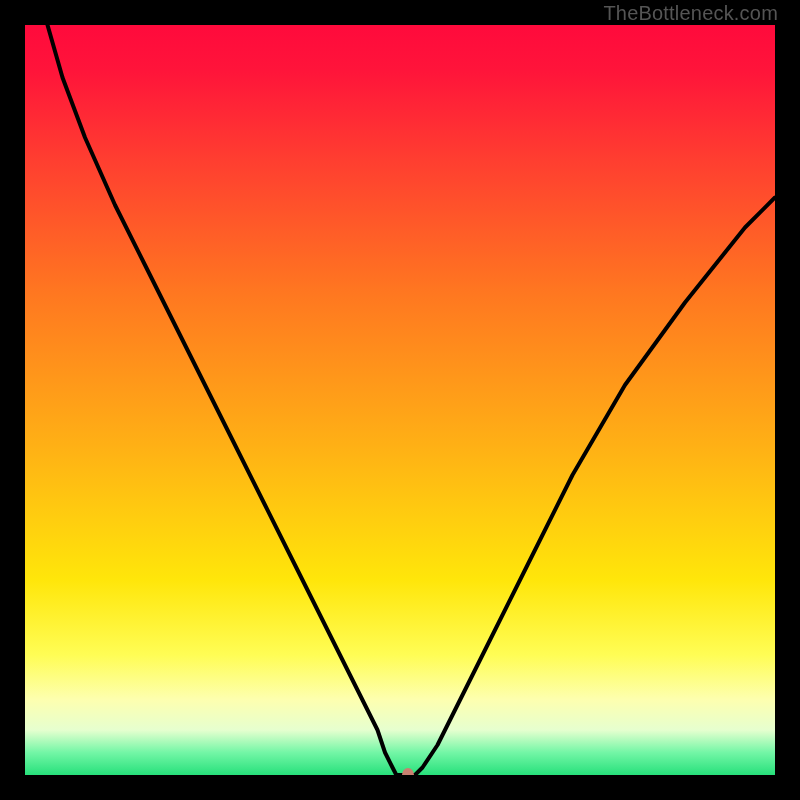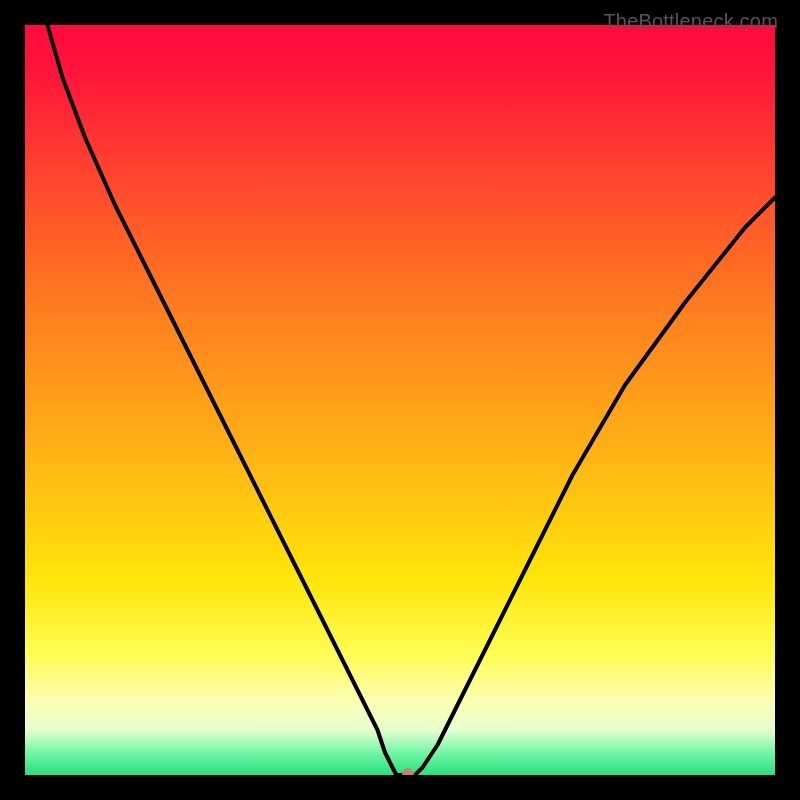--- a/index.html
+++ b/index.html
@@ -14,21 +14,21 @@
   .frame {
     position: absolute;
     top: 0;
     left: 0;
     width: 800px;
     height: 800px;
     background: #000;
   }
   .watermark {
     position: absolute;
-    top: 10px;
+    top: 2px;
     right: 22px;
     color: #555;
     font-size: 20px;
     font-weight: 500;
     letter-spacing: 0.2px;
     z-index: 5;
   }
   .plot {
     position: absolute;
     top: 25px;

